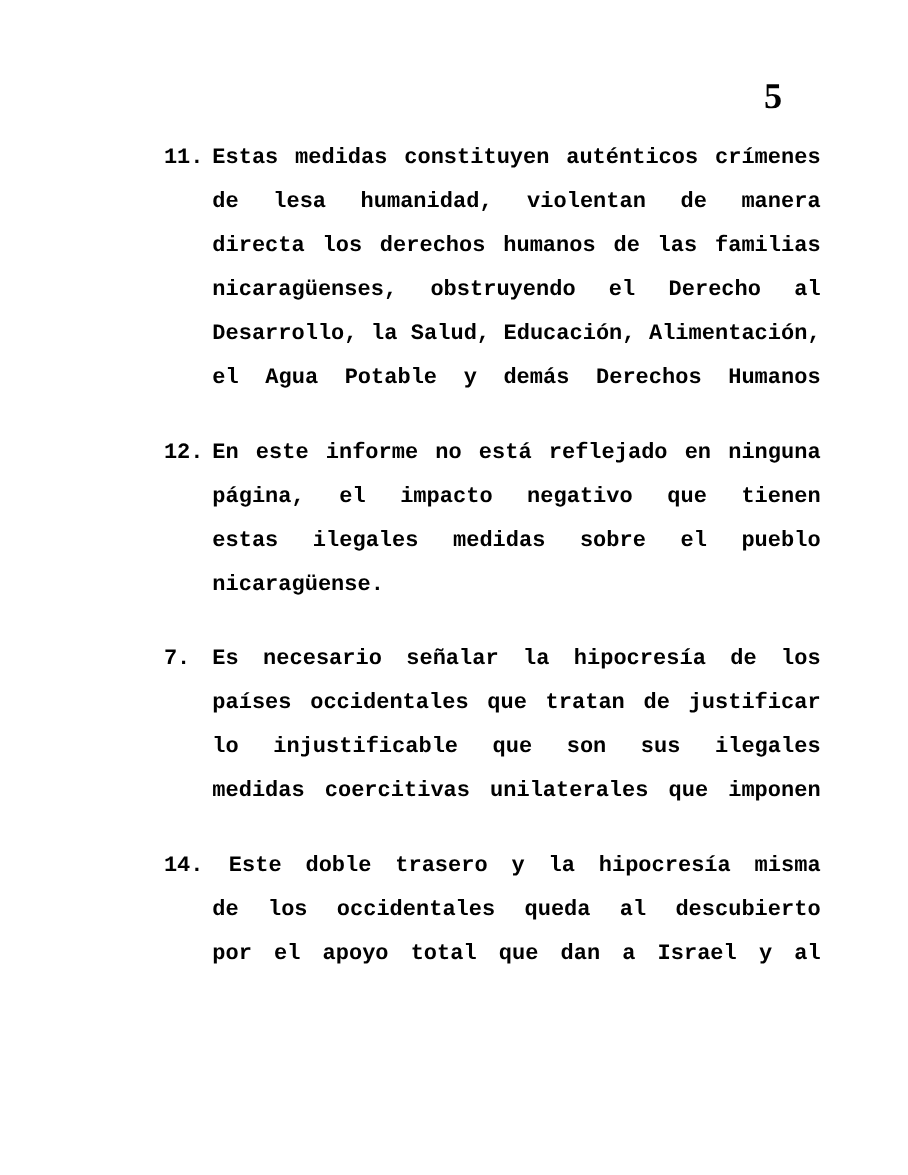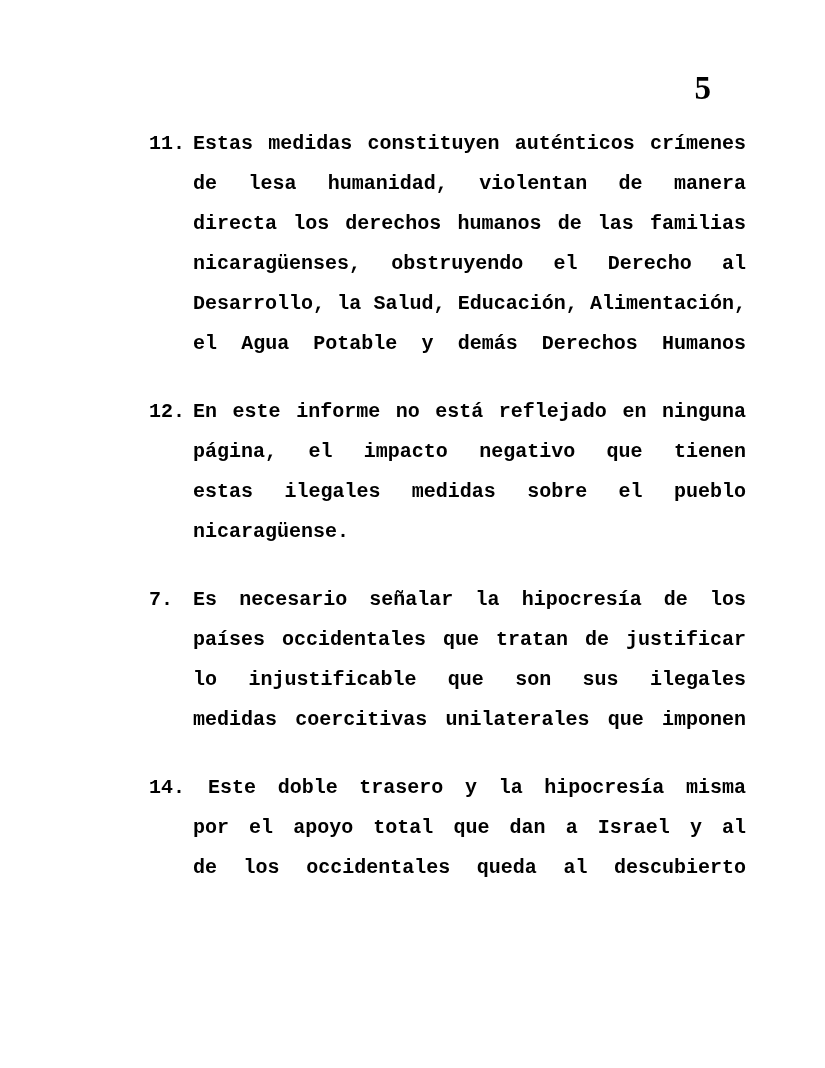--- a/index.html
+++ b/index.html
@@ -87,18 +87,18 @@
           <div class="line">Es necesario señalar la hipocresía de los</div>
           <div class="line">países occidentales que tratan de justificar</div>
           <div class="line">lo injustificable que son sus ilegales</div>
           <div class="line">medidas coercitivas unilaterales que imponen</div>
         </div>
       </div>
       <div class="para">
         <div class="num">14.</div>
         <div class="para-body">
           <div class="line" style="text-indent: 15px;">Este doble trasero y la hipocresía misma</div>
+          <div class="line">de los occidentales queda al descubierto</div>
           <div class="line">por el apoyo total que dan a Israel y al</div>
-          <div class="line">de los occidentales queda al descubierto</div>
         </div>
       </div>
     </div>
 </div>
 
 </body></html>

